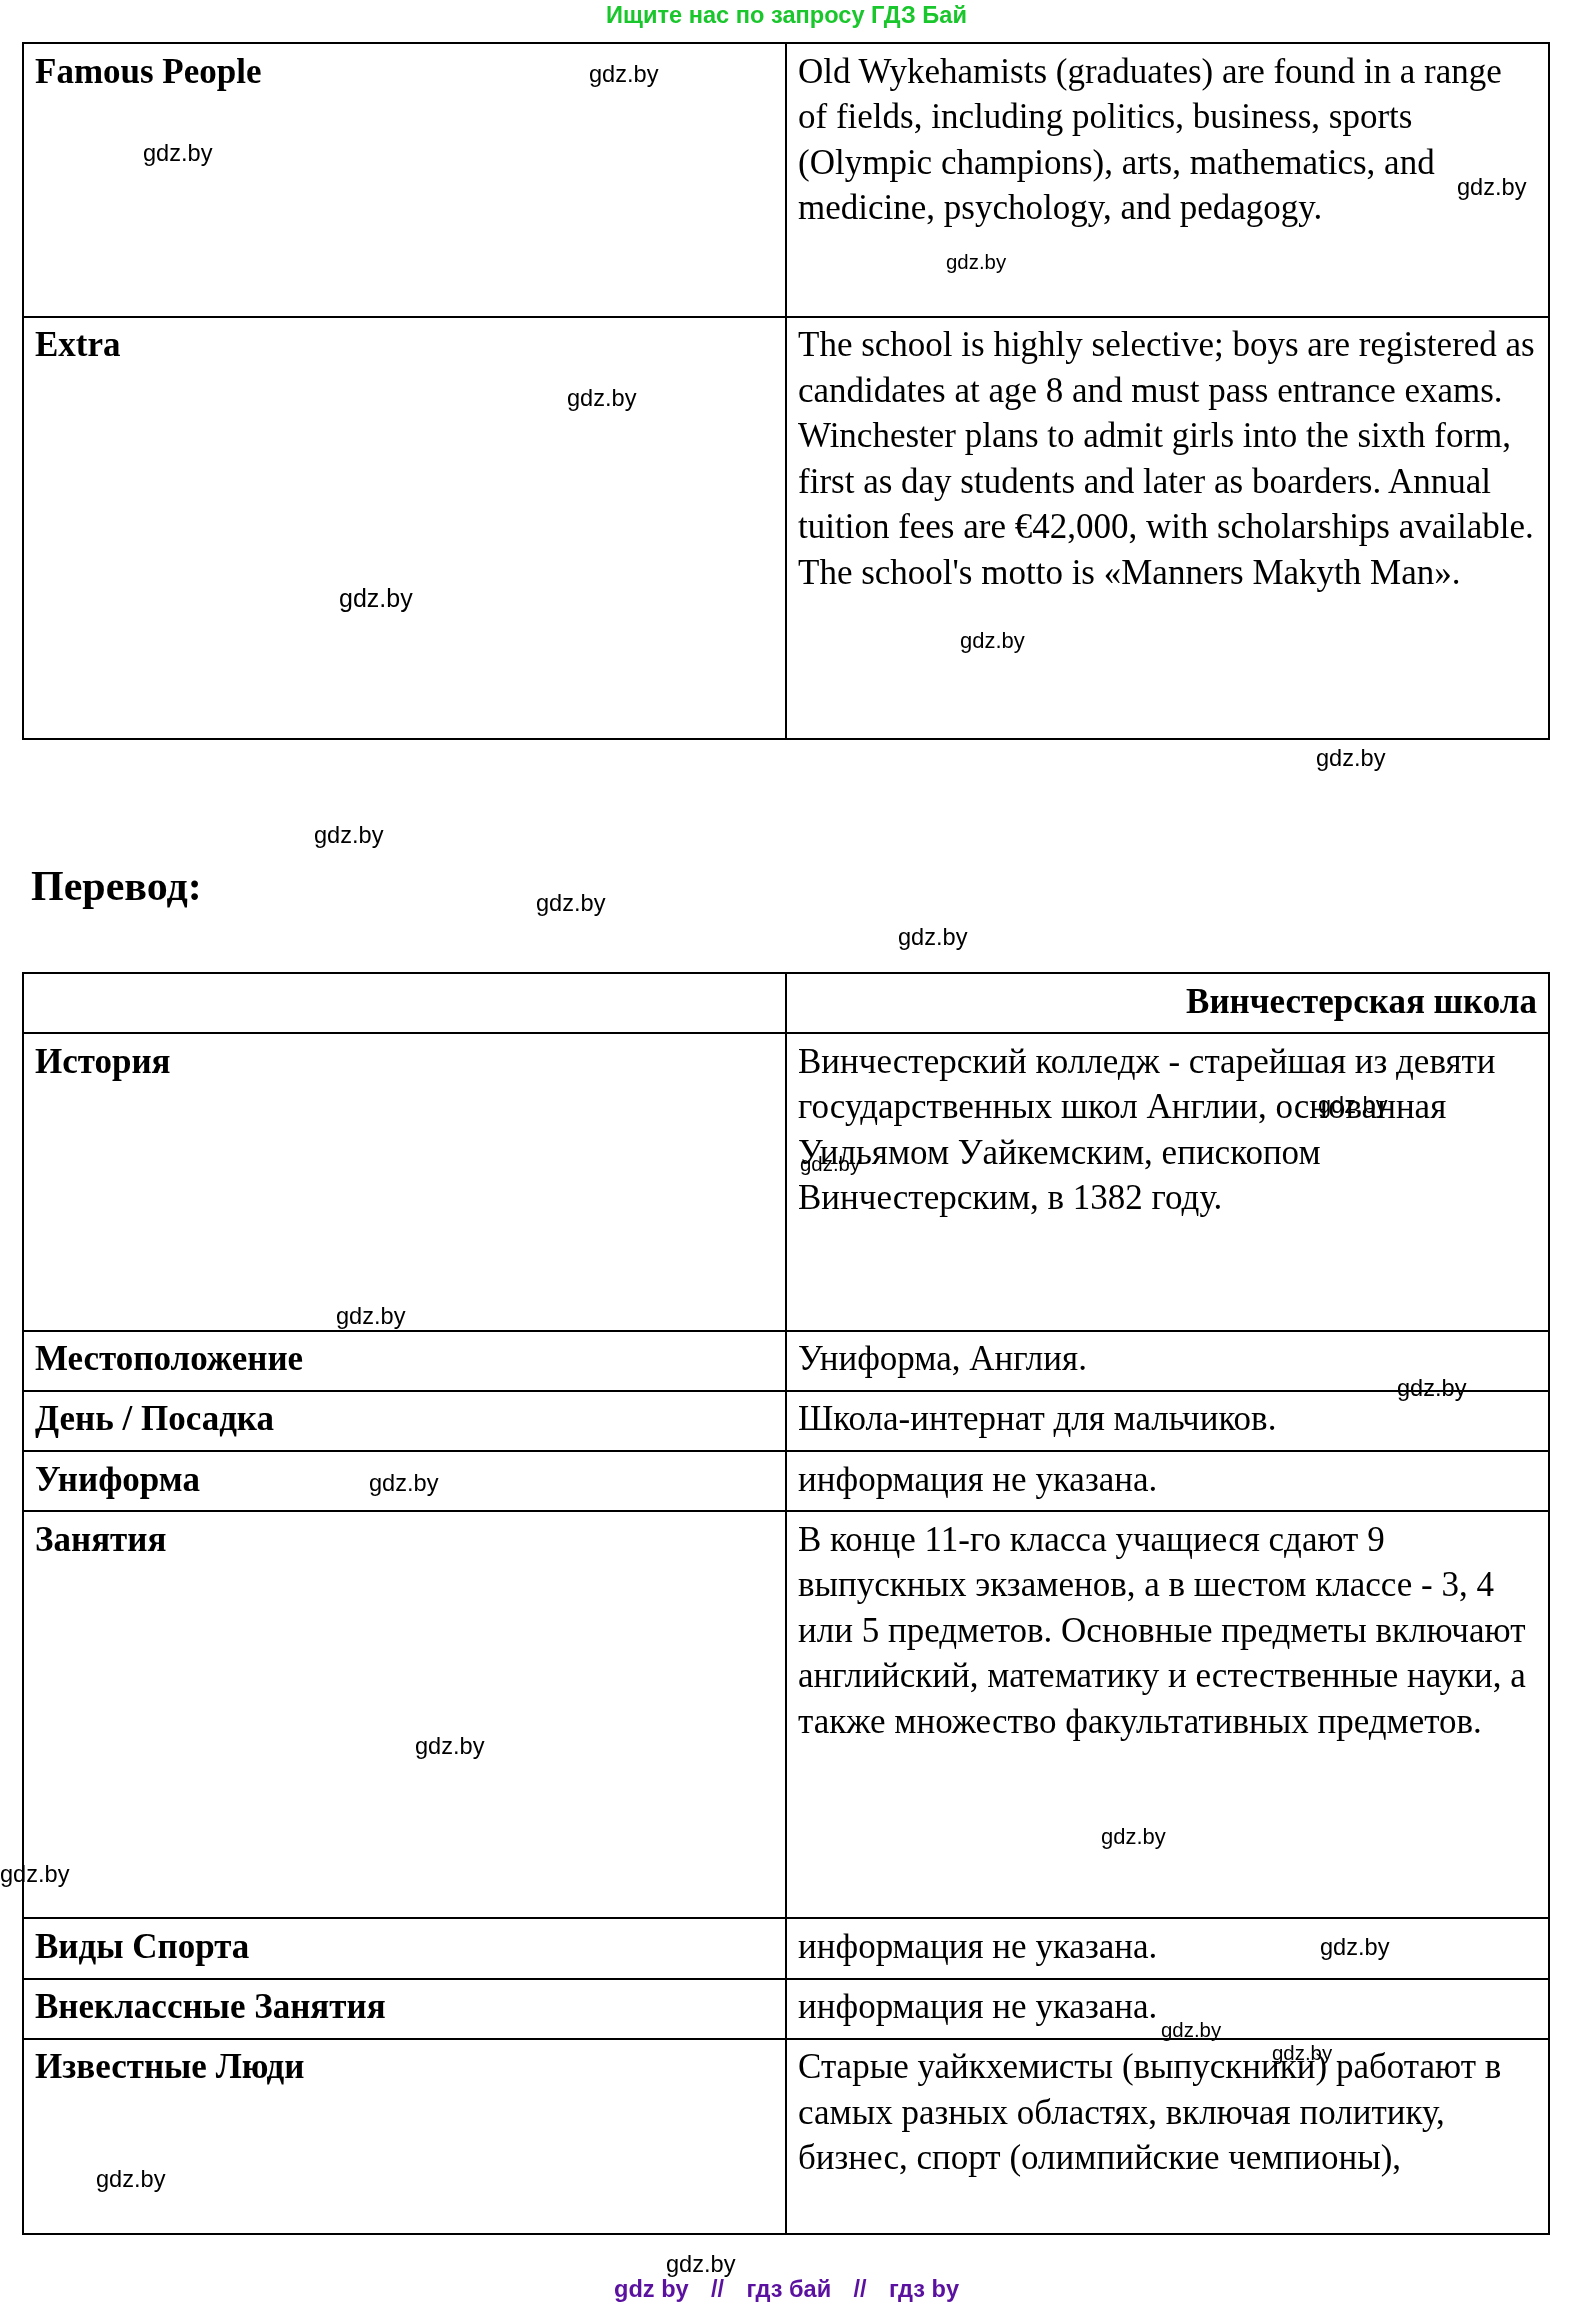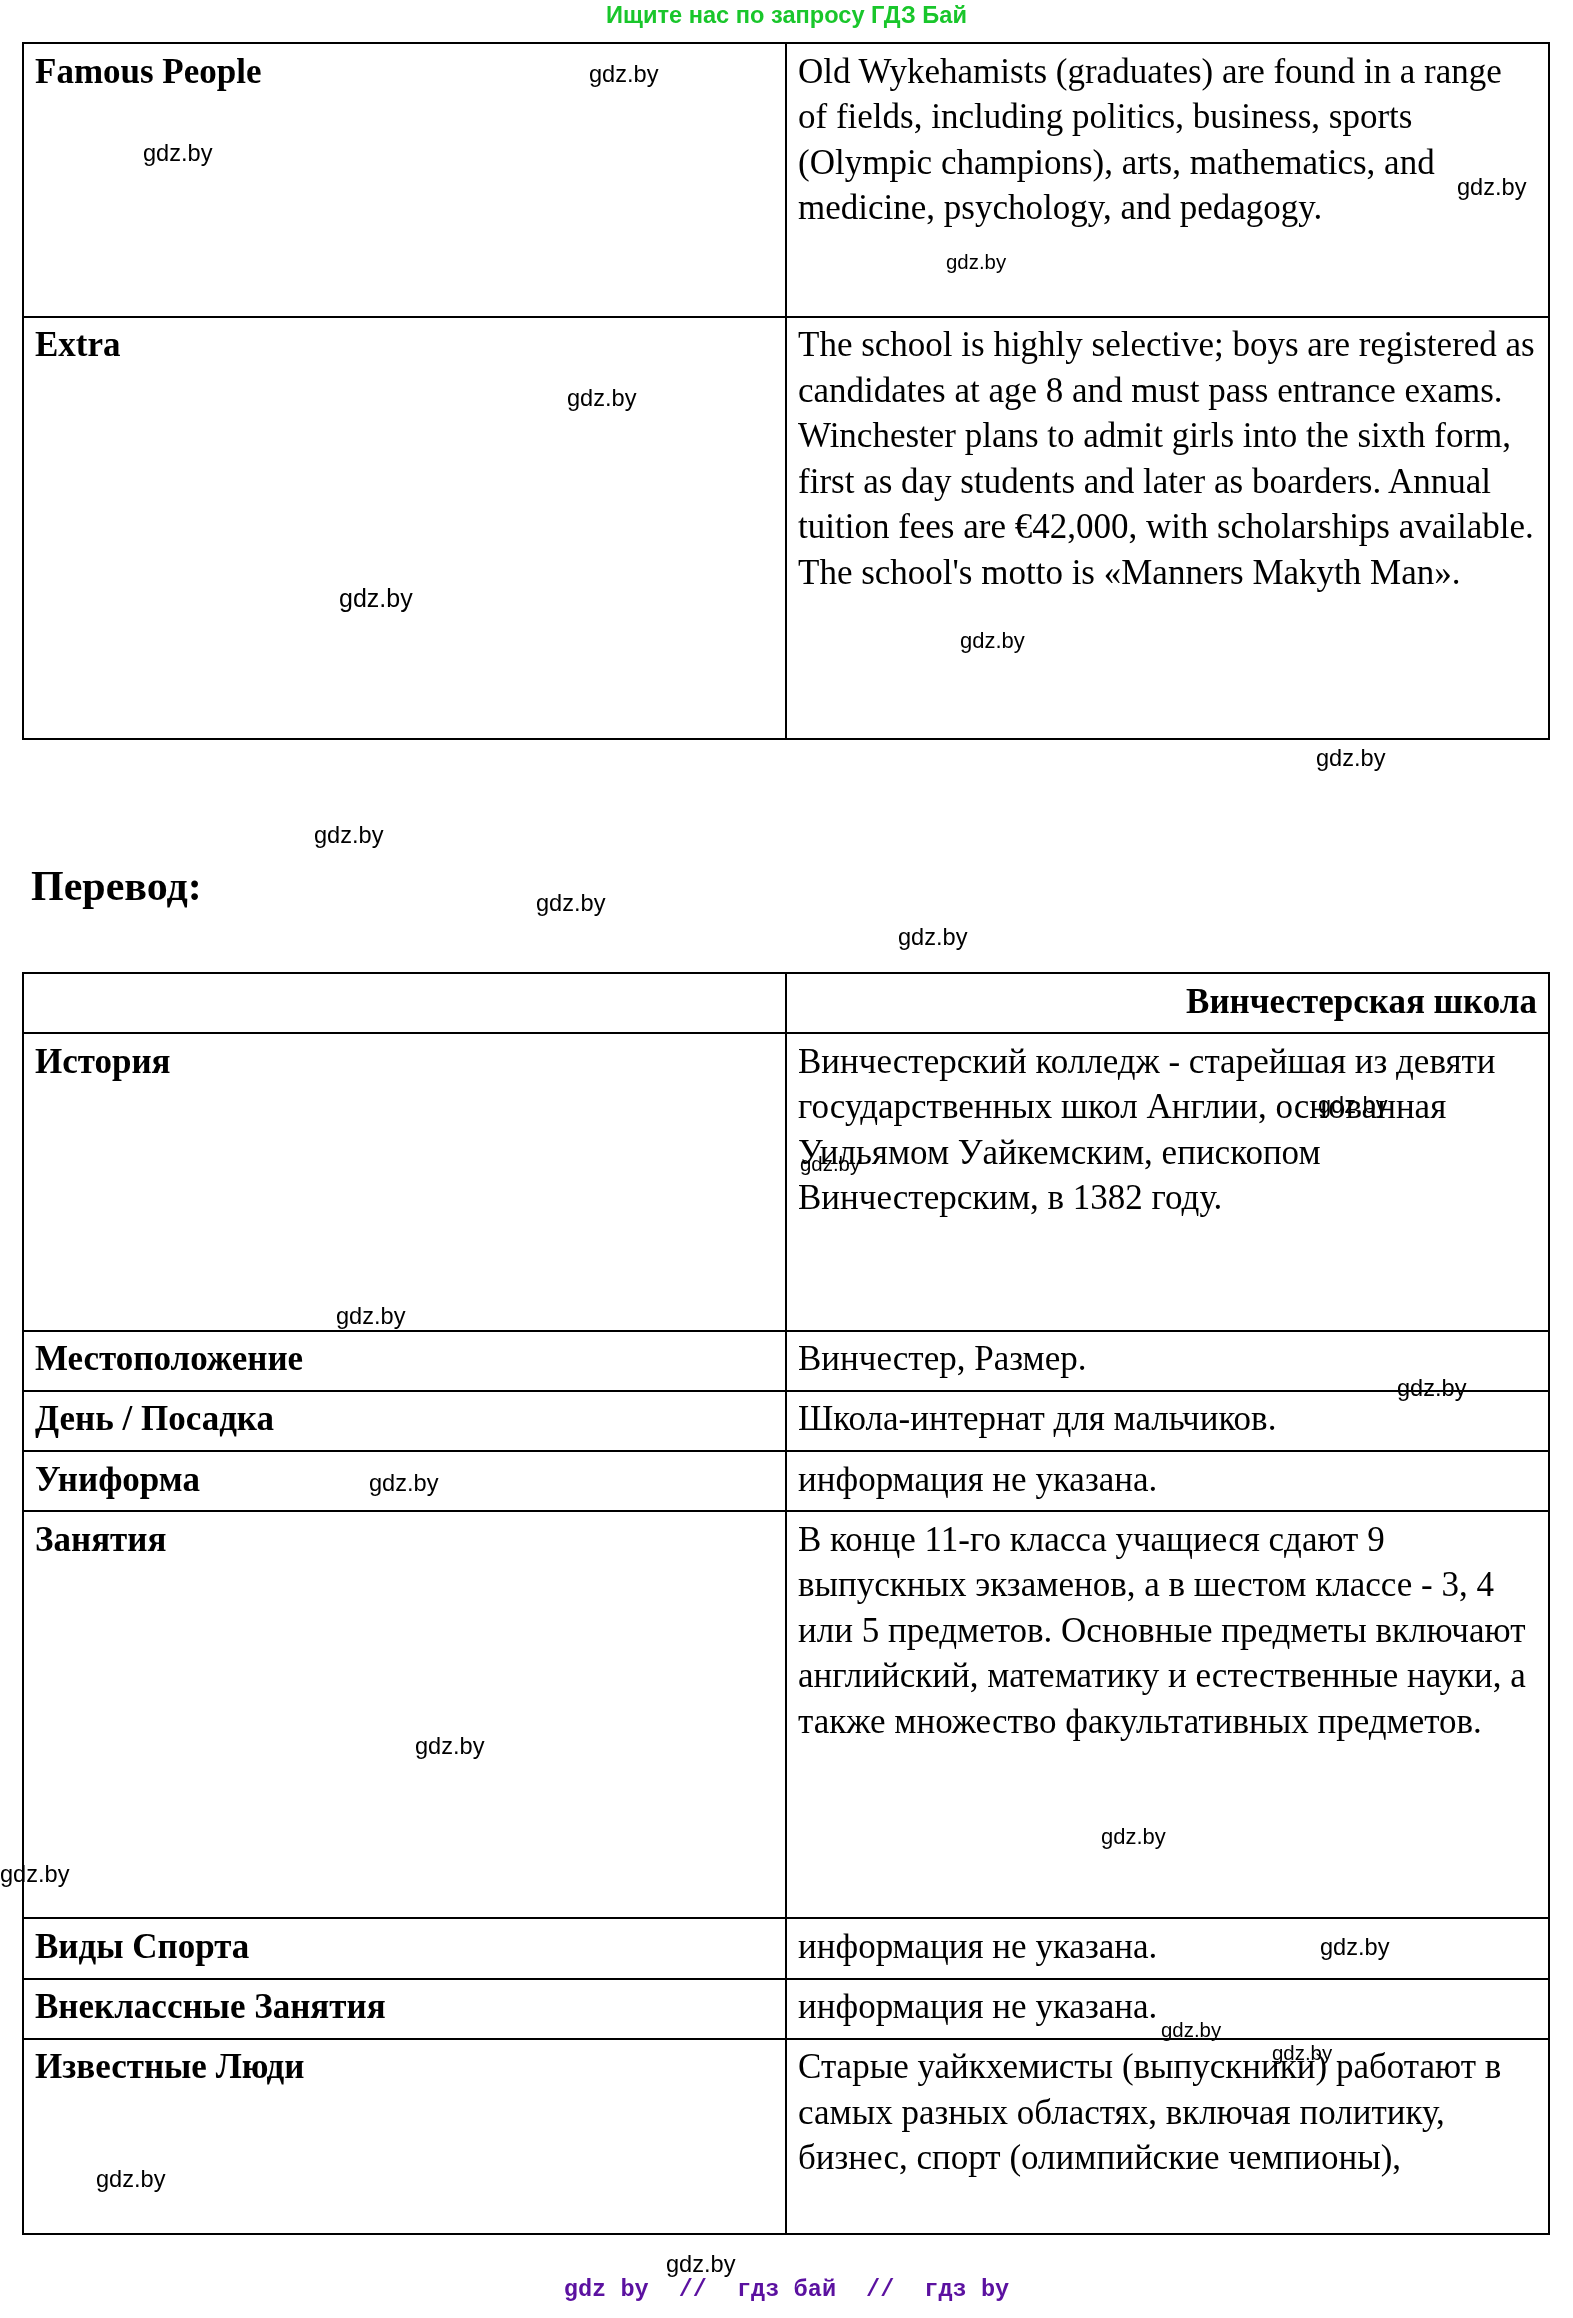--- a/index.html
+++ b/index.html
@@ -34,21 +34,21 @@
     font-size: 23.6px;
     color: #19c62b;
     letter-spacing: 0px;
   }
   .promo-bottom {
     position: absolute;
     left: 0;
     top: 2276px;
     width: 1573px;
     text-align: center;
-    font-family: Liberation Mono, monospace;
+    font-family: Liberation Sans, sans-serif;
     font-weight: bold;
     font-size: 23.6px;
     color: #5b11a0;
   }
   .promo-bottom span { margin: 0 7.9px; }
 
   
   .tbl {
     position: absolute;
     border-collapse: collapse;
@@ -131,21 +131,21 @@
       <tr>
         <td class="label"></td>
         <td class="t-head">Винчестерская школа</td>
       </tr>
       <tr>
         <td class="label" style="height:283px">История</td>
         <td>Винчестерский колледж - старейшая из девяти государственных школ Англии, основанная Уильямом Уайкемским, епископом Винчестерским, в 1382 году.</td>
       </tr>
       <tr>
         <td class="label">Местоположение</td>
-        <td>Винчестер, Размер.</td>
+        <td>Униформа, Англия.</td>
       </tr>
       <tr>
         <td class="label">День / Посадка</td>
         <td>Школа-интернат для мальчиков.</td>
       </tr>
       <tr>
         <td class="label">Униформа</td>
         <td>информация не указана.</td>
       </tr>
       <tr>

